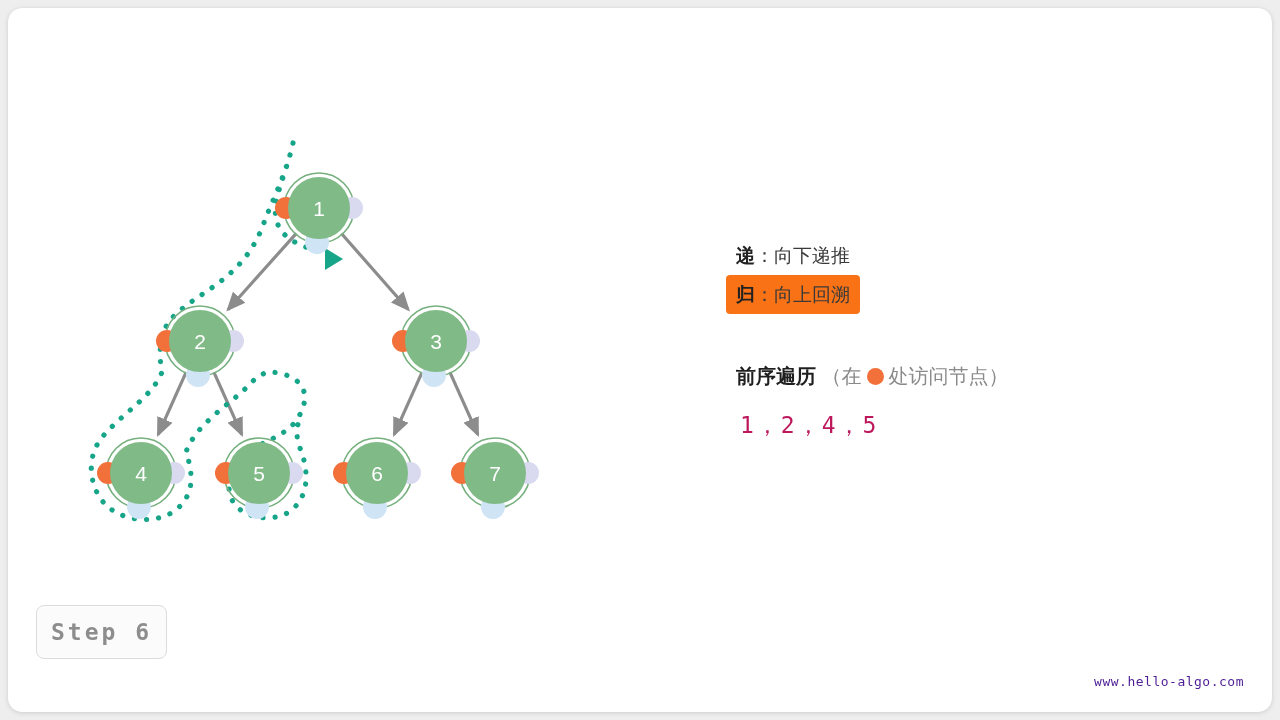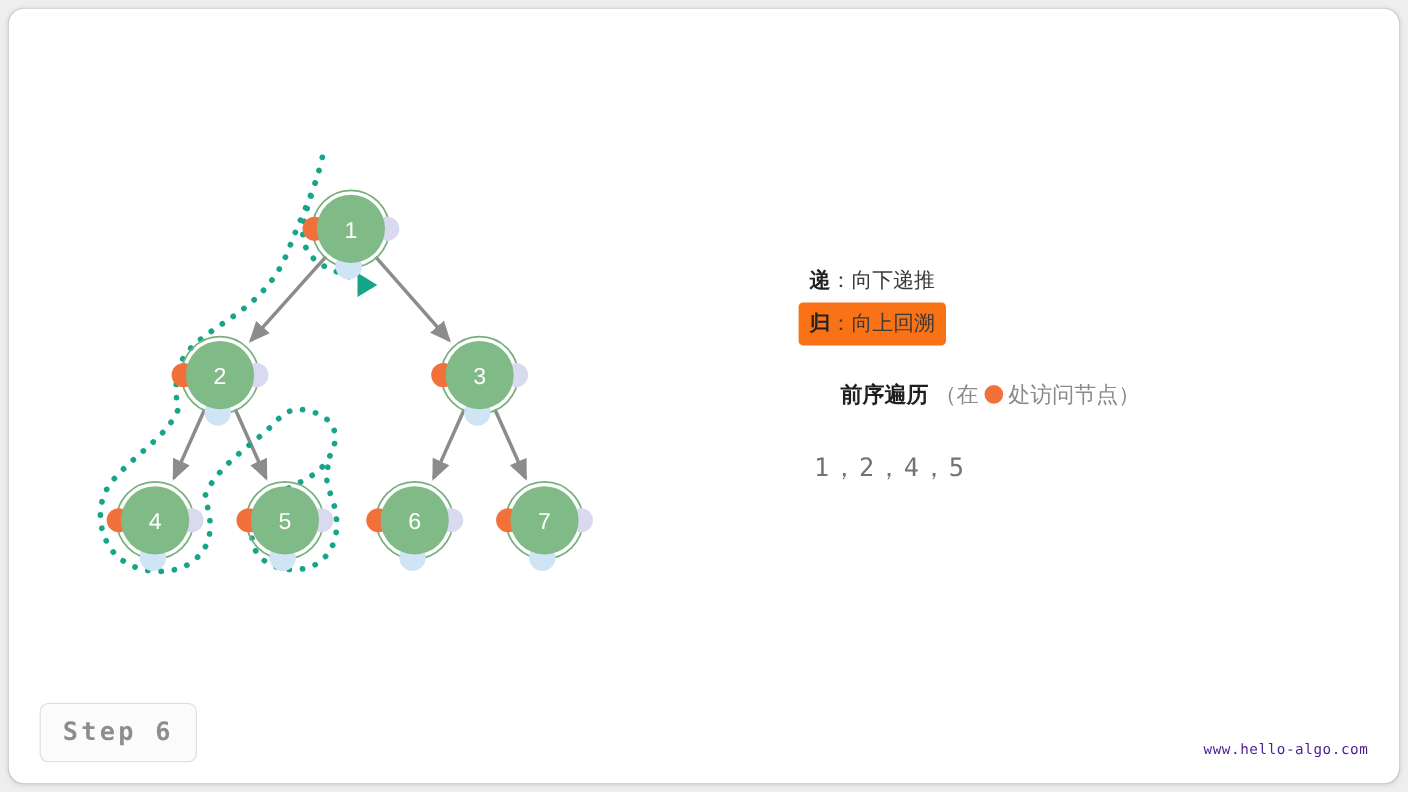--- a/index.html
+++ b/index.html
@@ -54,52 +54,51 @@
   .legend-line.hl {
     background: #f97316;
     border-radius: 4px;
   }
   .legend-line b { font-weight: bold; color: #222; }
   .legend-line span.sep { color: #3a3a3a; }
 
   .order-title {
     position: absolute;
     left: 736px;
-    top: 345px;
+    top: 363px;
     font-size: 20px;
     white-space: nowrap;
     color: #8a8a8a;
-    margin-left: 28px;
   }
   .order-title b { color: #1f1f1f; font-weight: bold; font-size: 20px; }
   .order-dot {
     display: inline-block;
     width: 17px; height: 17px;
     border-radius: 50%;
     background: #f2703a;
     vertical-align: -2px;
     margin: 0 5px;
   }
   .order-values {
     position: absolute;
     left: 740px;
     top: 410px;
     font-family: "DejaVu Sans Mono", "Liberation Mono", monospace;
     font-size: 23px;
     letter-spacing: 2px;
-    color: #737373;
+    color: #be185d;
     white-space: nowrap;
   }
 
   
   #step-badge {
     position: absolute;
     left: 36px;
-    top: 639px;
-    width: 143px;
+    top: 605px;
+    width: 131px;
     height: 54px;
     border: 1px solid #dcdcdc;
     border-radius: 8px;
     background: #fbfbfb;
     display: flex;
     align-items: center;
     justify-content: center;
     font-family: "DejaVu Sans Mono", "Liberation Mono", monospace;
     font-weight: bold;
     font-size: 23px;

